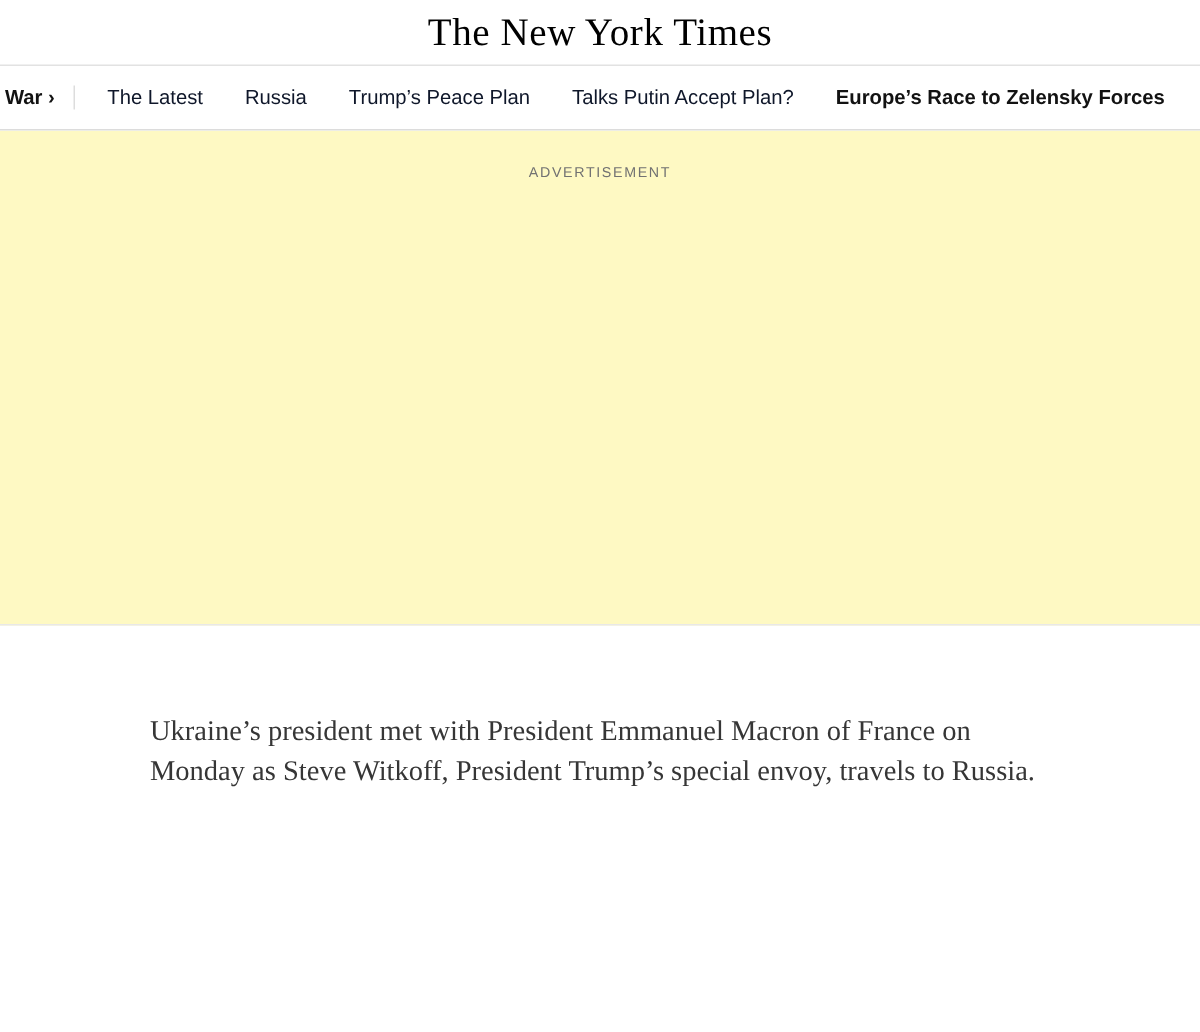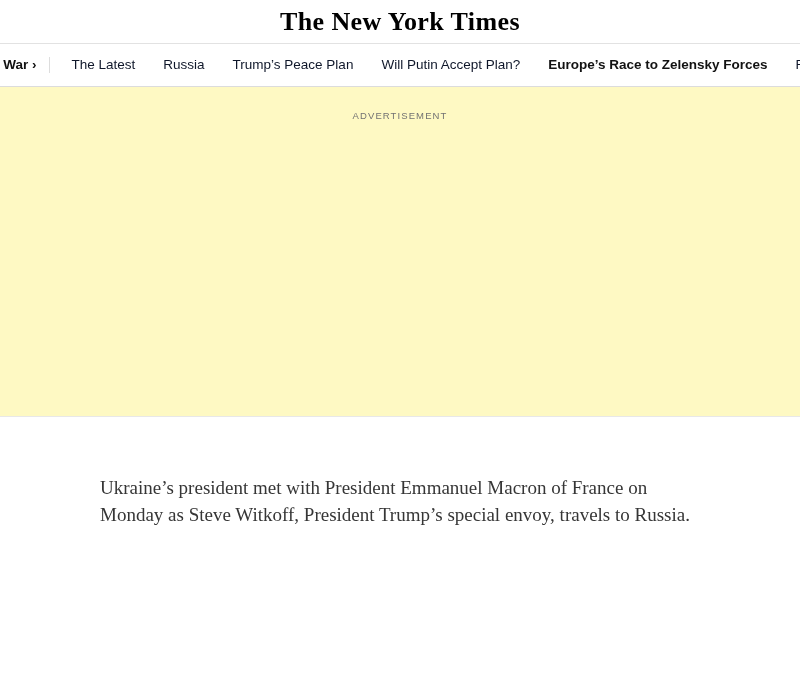--- a/index.html
+++ b/index.html
@@ -18,21 +18,21 @@
   
   .masthead {
     height: 43px;
     display: flex;
     align-items: center;
     justify-content: center;
     background: #ffffff;
   }
   .masthead-title {
     font-family: "Liberation Serif", serif;
-    font-weight: 700;
+    font-weight: 400;
     font-size: 26px;
     letter-spacing: 0.4px;
     color: #000000;
     line-height: 1;
     white-space: nowrap;
   }
 
   
   .navbar {
     height: 42px;
@@ -119,21 +119,21 @@
 <header class="masthead">
   <div class="masthead-title">The New York Times</div>
 </header>
 
 <nav class="navbar">
   <span class="nav-item first">e War ›</span>
   <span class="nav-sep"></span>
   <span class="nav-item">The Latest</span>
   <span class="nav-item">Russia</span>
   <span class="nav-item">Trump’s Peace Plan</span>
-  <span class="nav-item">Will Putin Accept Plan?</span>
+  <span class="nav-item">Talks Putin Accept Plan?</span>
   <span class="nav-item bold">Europe’s Race to Zelensky Forces</span>
   <span class="nav-item">Russian-O</span>
 </nav>
 
 <section class="ad-zone">
   <div class="ad-label">ADVERTISEMENT</div>
 </section>
 
 <main class="article">
   <p class="summary">Ukraine’s president met with President Emmanuel Macron of France on Monday as Steve Witkoff, President Trump’s special envoy, travels to Russia.</p>

